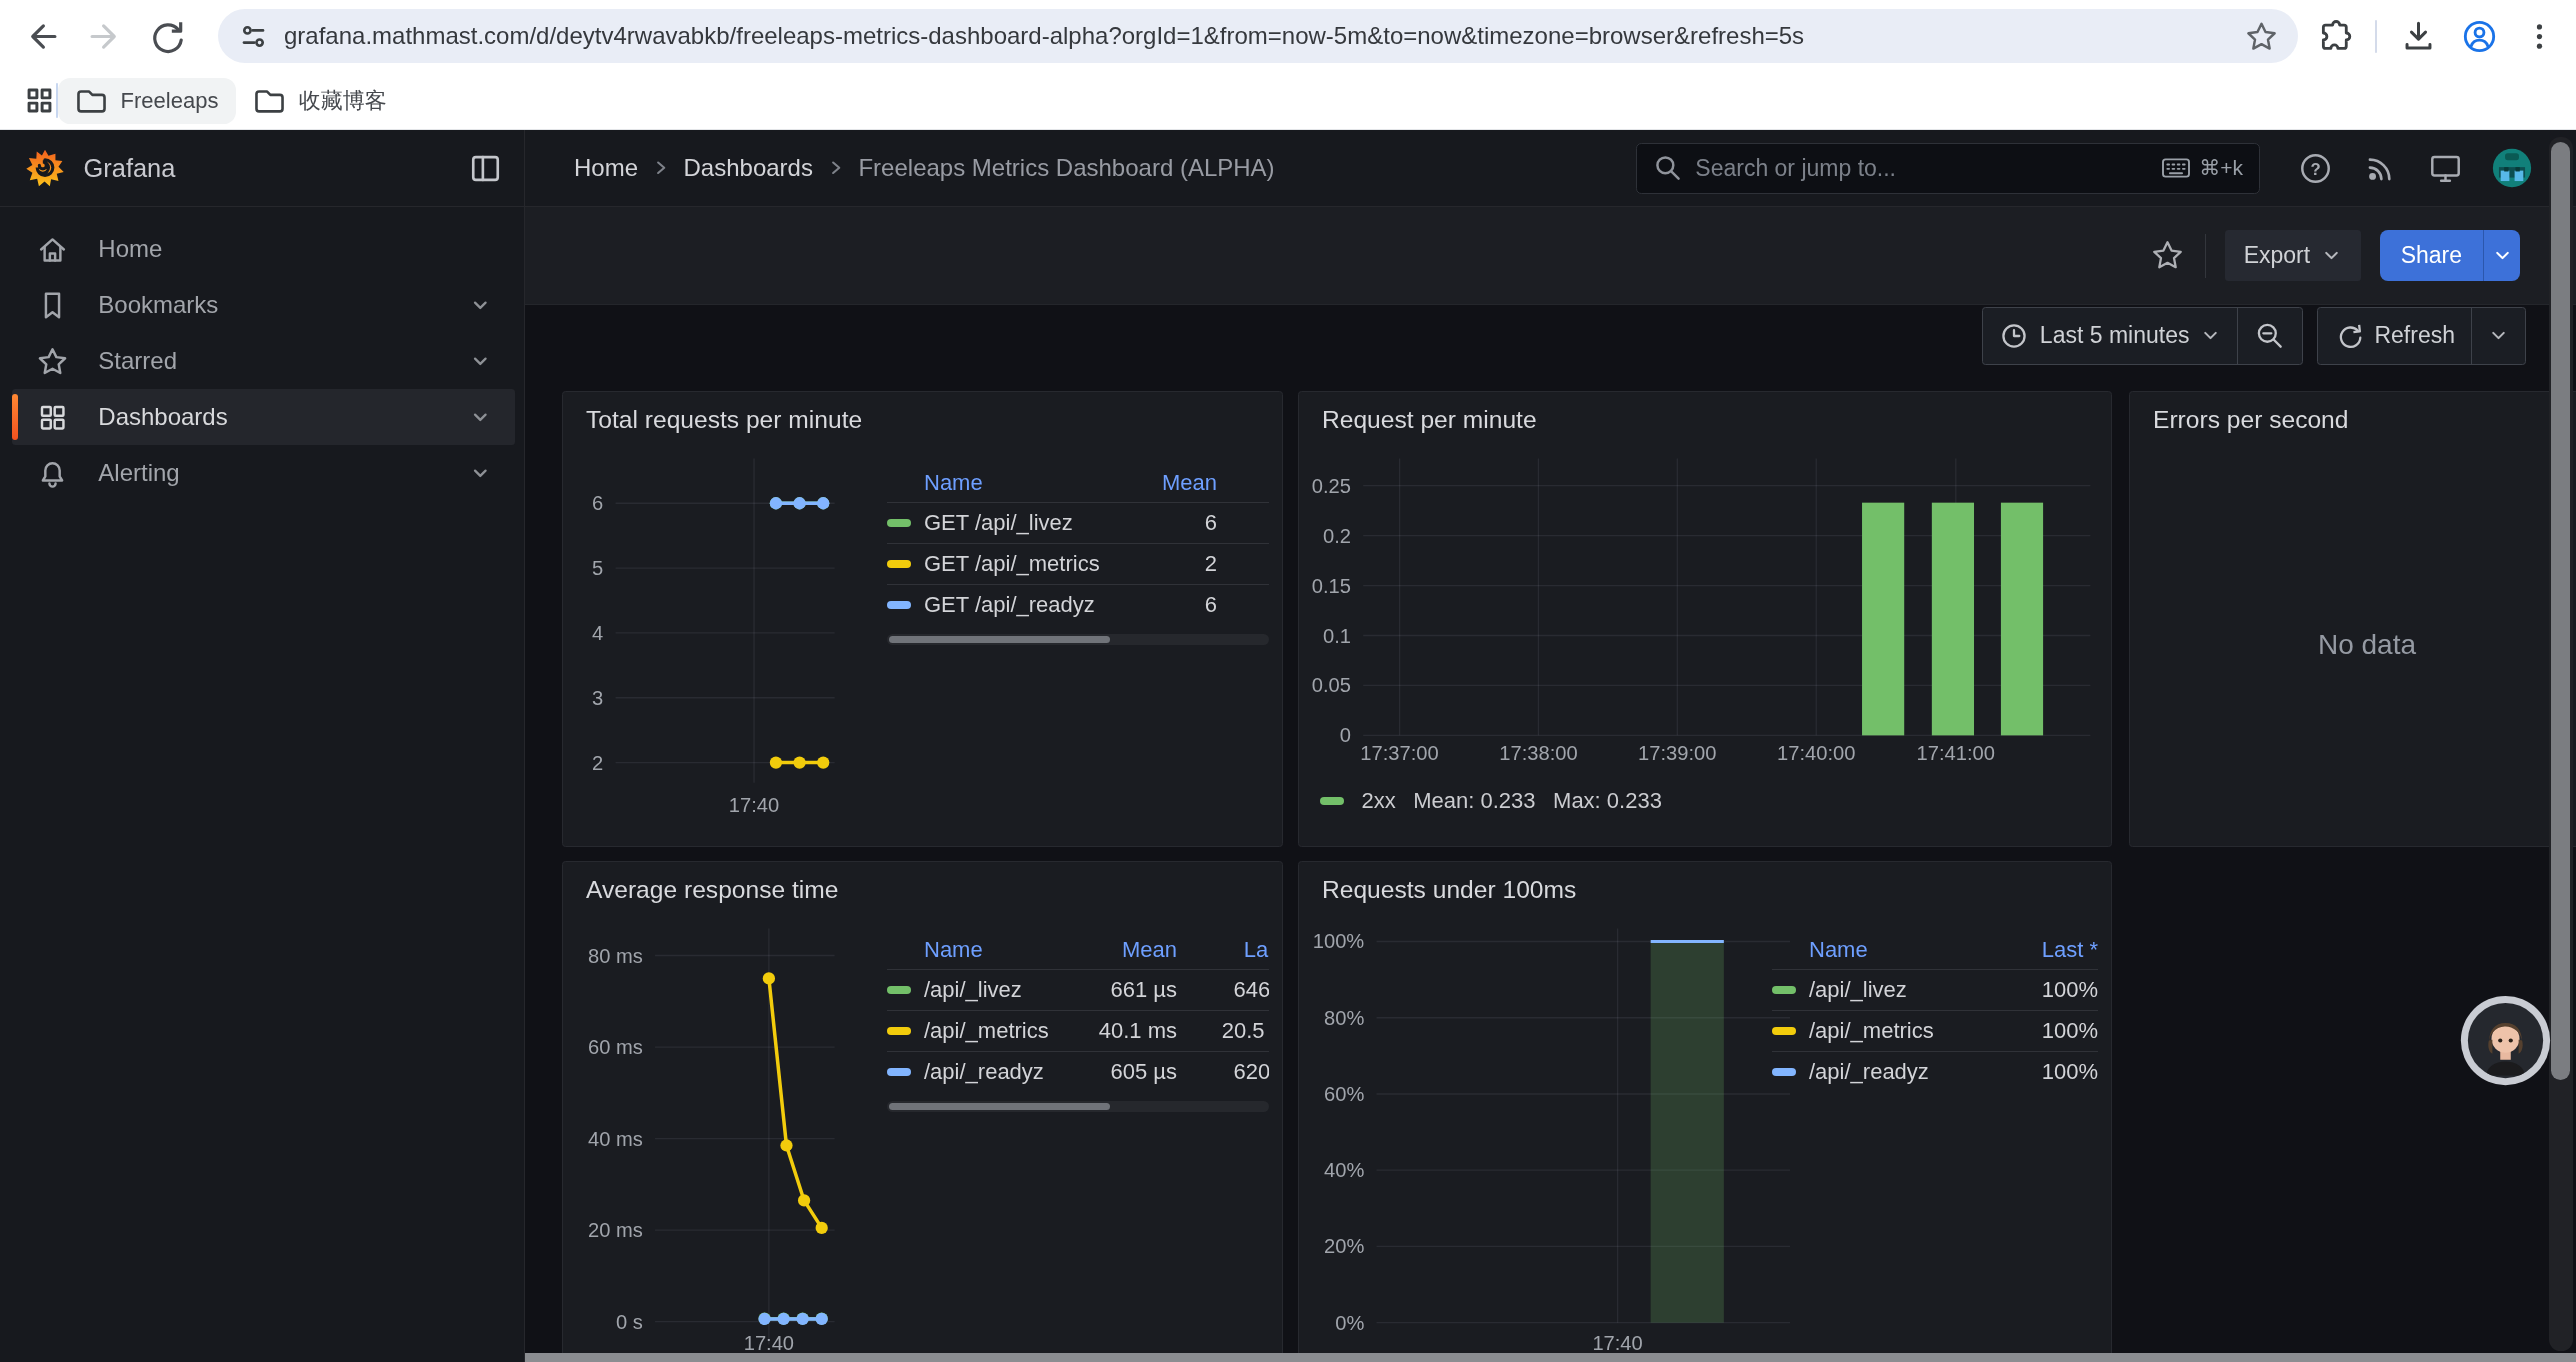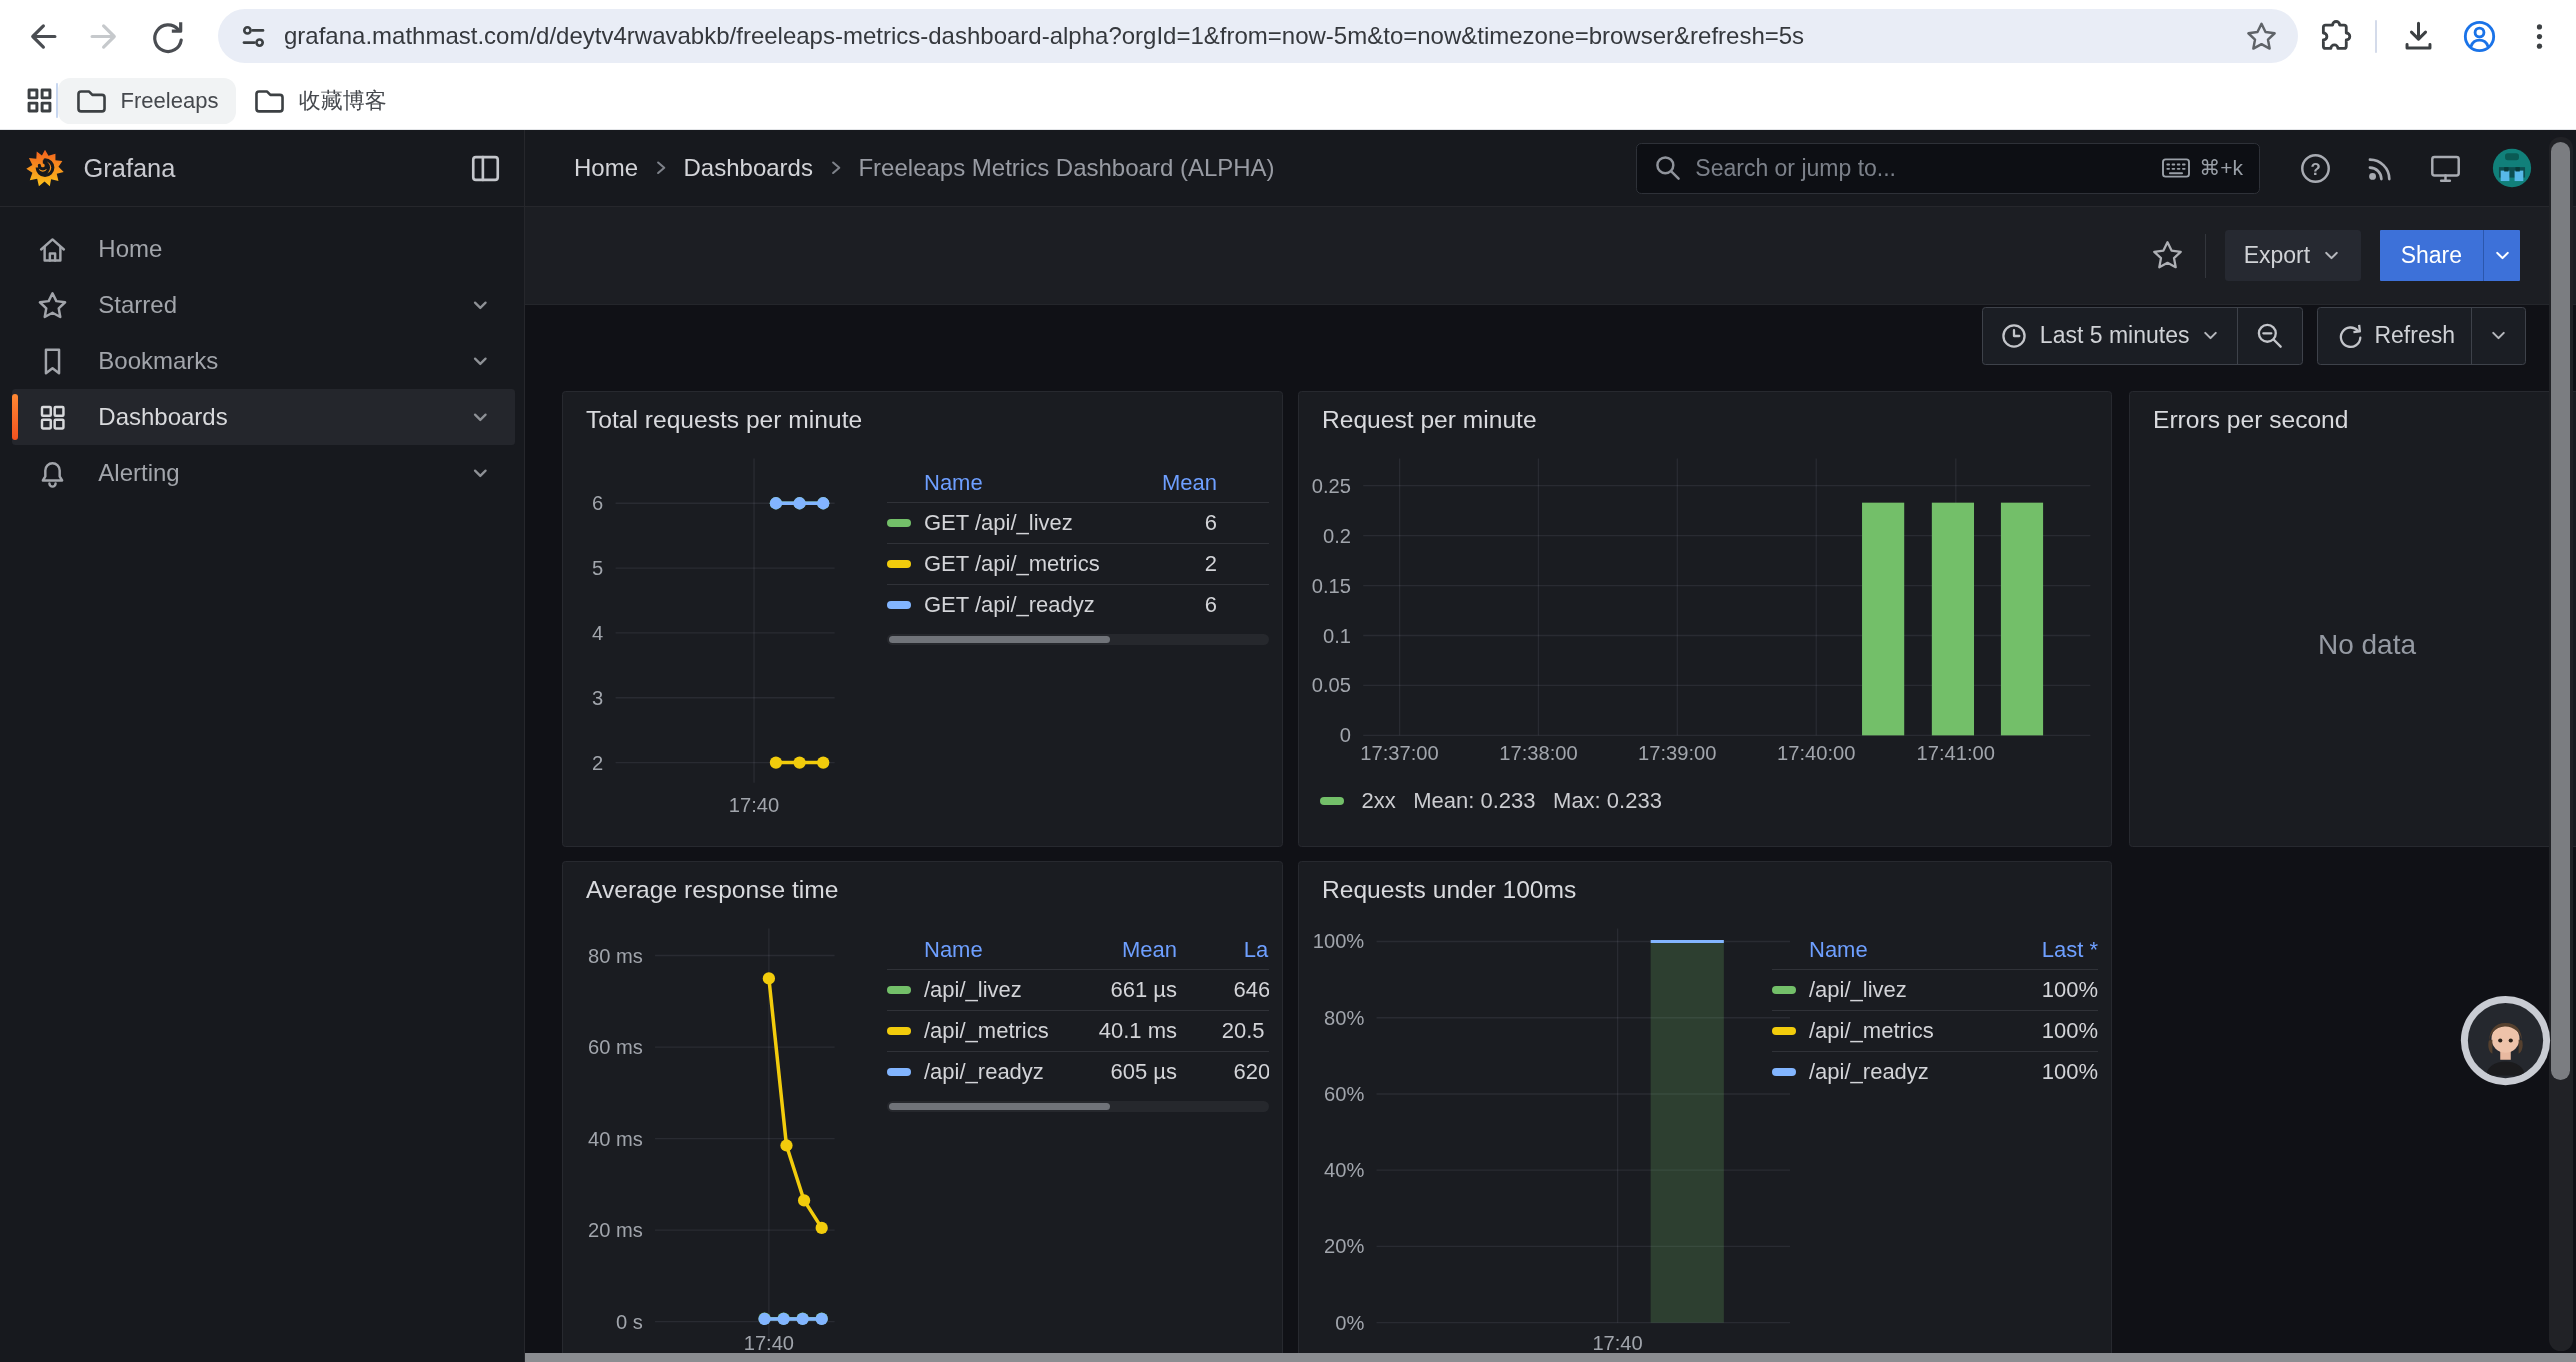--- a/index.html
+++ b/index.html
@@ -36,21 +36,21 @@
   .sbitem{position:relative;margin:0 8.8px 0 12.3px;height:56px;display:flex;align-items:center;border-radius:3.5px;color:#a2a5ab;}
   .sbitem .sbicon{margin-left:23px;}
   .sbitem .sblabel{margin-left:28px;font-size:24px;flex:1;}
   .sbitem .sbchev{margin-right:23px;}
   .sbitem.active{background:#24262c;color:#d8d9dc;}
   .sbitem.active::before{content:"";position:absolute;left:0;top:5.3px;bottom:5.3px;width:6.1px;border-radius:3.5px;background:linear-gradient(180deg,#ff8833,#f2511f);}
 
   .gf-sub{position:absolute;top:77px;left:525px;right:0;height:98px;background:#1c1e23;border-bottom:0.9px solid #24262b;display:flex;align-items:center;justify-content:flex-end;padding-right:56px;gap:19px;}
   .subdiv{width:0.9px;height:44px;background:#33363c;}
   .btn{display:inline-flex;align-items:center;gap:10.5px;height:51px;padding:0 19px;border-radius:3.5px;background:#262931;color:#d0d2d6;font-size:23px;}
-  .sharebtn{display:inline-flex;height:51px;border-radius:1px;overflow:hidden;}
+  .sharebtn{display:inline-flex;height:51px;border-radius:8px;overflow:hidden;}
   .sharebtn .main{display:flex;align-items:center;padding:0 21px;background:#3d71d9;color:#fff;font-size:23px;font-weight:500;}
   .sharebtn .chev{display:flex;align-items:center;justify-content:center;width:37px;background:#3d71d9;border-left:1.8px solid #2b57ad;}
 
   .gf-canvas{position:absolute;top:175px;left:525px;right:0;bottom:0;}
   .timebar{position:absolute;top:1.8px;right:50px;height:58px;display:flex;gap:14px;}
   .tgroup{display:flex;align-items:stretch;border:0.9px solid #3e424a;border-radius:3.5px;background:#1b1e24;}
   .tseg{display:flex;align-items:center;gap:10.5px;padding:0 16px;font-size:23px;color:#d0d2d6;}
   .tseg + .tseg{border-left:0.9px solid #3e424a;}
 
   .panel{position:absolute;background:#1a1c21;border:0.9px solid #27292f;border-radius:3.5px;overflow:hidden;}
@@ -284,32 +284,32 @@
             <g class="st" stroke="#a2a5ab" stroke-width="2.8">
               <path d="M7 20 L20 8.5 L33 20"></path>
               <path d="M11 17.5 V32.5 H29 V17.5"></path>
               <path d="M17 32.5 v-8 h6 v8"></path>
             </g>
           </svg>
         <span class="sblabel">Home</span>
       </div>
       <div class="sbitem">
         <svg class="ic sbicon" width="35" height="35" viewBox="0 0 40 40">
-            <path class="st" d="M20 6 l4.4 9 10 1.3 -7.3 6.9 1.8 9.9 -8.9 -4.8 -8.9 4.8 1.8 -9.9 -7.3 -6.9 10 -1.3 Z" stroke="#a2a5ab" stroke-width="2.8"></path>
-          </svg>
-        <span class="sblabel">Starred</span>
+            <path class="st" d="M12.5 6.5 h15 v27 l-7.5 -5.8 -7.5 5.8 Z" stroke="#a2a5ab" stroke-width="2.8"></path>
+          </svg>
+        <span class="sblabel">Bookmarks</span>
         <svg class="ic sbchev" width="24.6" height="24.6" viewBox="0 0 28 28">
             <path class="st" d="M8 11 l6 6 6 -6" stroke="#8e9196" stroke-width="2.6"></path>
           </svg>
       </div>
       <div class="sbitem">
         <svg class="ic sbicon" width="35" height="35" viewBox="0 0 40 40">
-            <path class="st" d="M12.5 6.5 h15 v27 l-7.5 -5.8 -7.5 5.8 Z" stroke="#a2a5ab" stroke-width="2.8"></path>
-          </svg>
-        <span class="sblabel">Bookmarks</span>
+            <path class="st" d="M20 6 l4.4 9 10 1.3 -7.3 6.9 1.8 9.9 -8.9 -4.8 -8.9 4.8 1.8 -9.9 -7.3 -6.9 10 -1.3 Z" stroke="#a2a5ab" stroke-width="2.8"></path>
+          </svg>
+        <span class="sblabel">Starred</span>
         <svg class="ic sbchev" width="24.6" height="24.6" viewBox="0 0 28 28">
             <path class="st" d="M8 11 l6 6 6 -6" stroke="#8e9196" stroke-width="2.6"></path>
           </svg>
       </div>
       <div class="sbitem active">
         <svg class="ic sbicon" width="35" height="35" viewBox="0 0 40 40">
             <g class="st" stroke="#d8d9dc" stroke-width="2.8">
               <rect x="8" y="8" width="10" height="10" rx="1"></rect>
               <rect x="22.5" y="8" width="10" height="10" rx="1"></rect>
               <rect x="8" y="22.5" width="10" height="10" rx="1"></rect>

